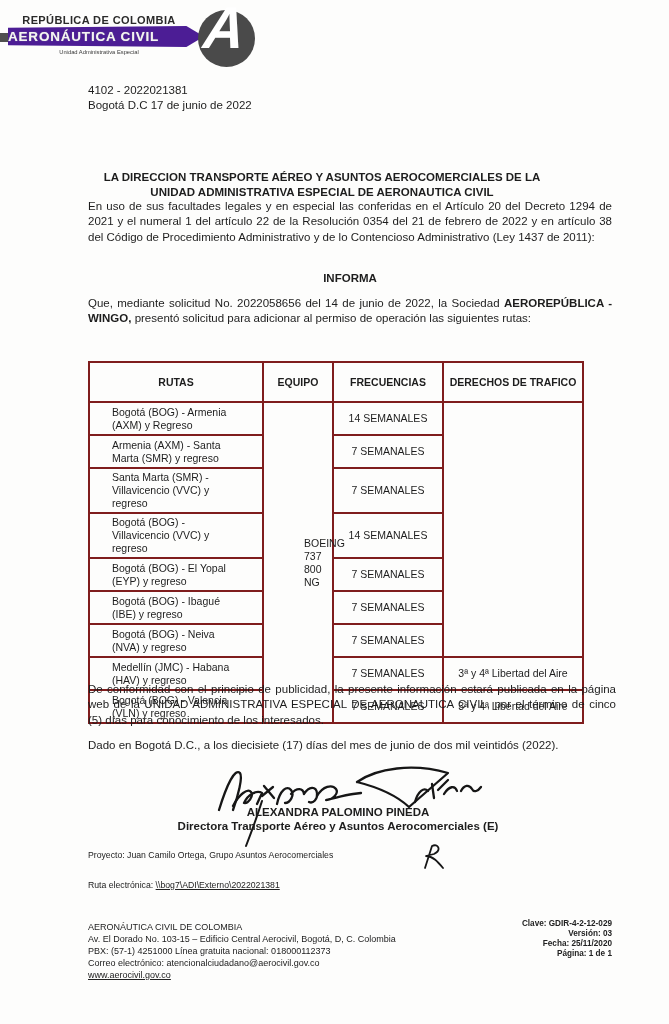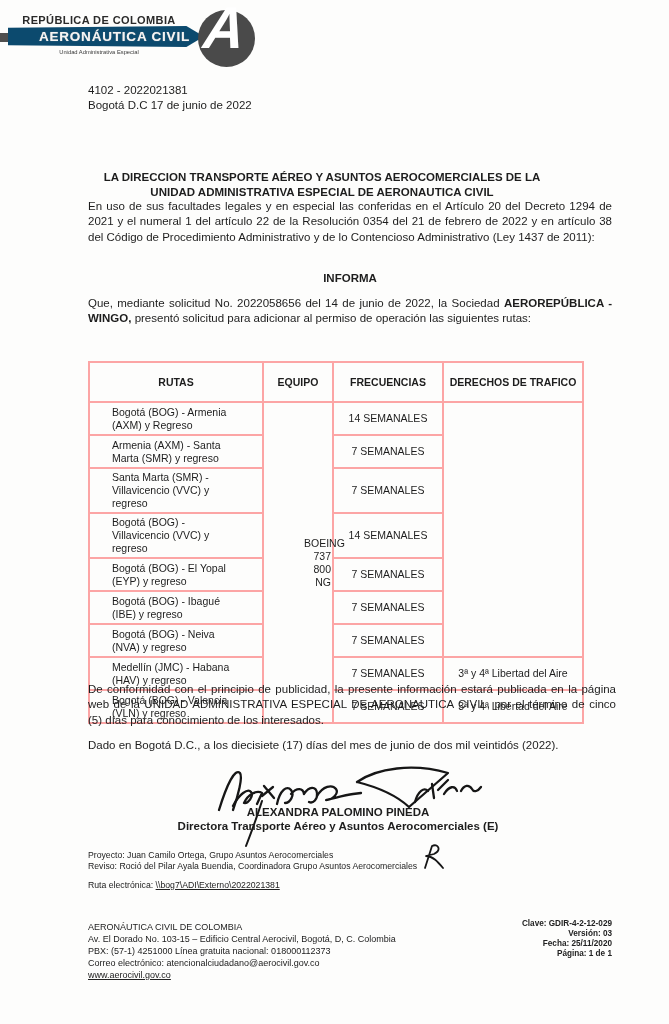--- a/index.html
+++ b/index.html
@@ -7,23 +7,23 @@
     position:relative;width:669px;height:1024px;background:#fdfdfc;
     font-family:"Liberation Sans","DejaVu Sans",sans-serif;color:#1d1d1d;
     overflow:hidden;margin:0 auto;
   }
   .abs{position:absolute;}
 
   
   .edge-mark{left:0;top:33px;width:10px;height:9px;background:#4f4f4f;}
   .republic{left:10px;top:14px;width:178px;text-align:center;
     font-size:11px;font-weight:bold;letter-spacing:.4px;color:#2a2a2a;}
-  .banner{left:8px;top:26px;width:196px;height:21px;background:#0c4a6e;
+  .banner{left:8px;top:26px;width:196px;height:21px;background:#4c1d95;
     clip-path:polygon(0 8%,91% 0,100% 50%,91% 100%,0 92%);
-    display:flex;align-items:center;justify-content:flex-end;}
+    display:flex;align-items:center;justify-content:flex-start;}
   .banner span{font-size:13.5px;font-weight:bold;color:#f4f4f4;letter-spacing:.8px;
     text-shadow:0 0 1px #9a9a9a;padding-right:14px;}
   .unidad{left:10px;top:49px;width:178px;text-align:center;
     font-size:5.8px;color:#3a3a3a;}
   .logo-circle{left:198px;top:10px;width:57px;height:57px;border-radius:50%;
     background:#4a4a4a;overflow:visible;}
   .logo-a{position:absolute;left:6px;top:-10px;color:#fff;
     font-size:56px;font-weight:bold;font-style:italic;line-height:1;
     transform:skewX(-6deg) scaleY(1.05);}
 
@@ -37,27 +37,27 @@
   .informa{left:88px;top:272px;width:524px;text-align:center;
     font-size:11.5px;font-weight:bold;}
   .p2{left:88px;top:296px;width:524px;}
   .p3{left:88px;top:682px;width:528px;}
   .p4{left:88px;top:738px;width:528px;text-align:left;}
   .bold{font-weight:bold;}
 
   
   .routes-wrap{left:88px;top:361px;}
   table.routes{border-collapse:collapse;width:494px;table-layout:fixed;}
-  table.routes th,table.routes td{border:2px solid #fca5a5;
+  table.routes th,table.routes td{border:2px solid #7f1d1d;
     font-size:10.5px;line-height:13px;vertical-align:middle;}
   table.routes th{font-weight:bold;text-align:center;height:34px;padding:2px 4px;}
   col.c-rutas{width:174px;}col.c-equipo{width:70px;}
   col.c-frec{width:110px;}col.c-der{width:140px;}
   td.route{padding:2px 22px;height:27px;text-align:left;}
-  td.equip{text-align:right;font-size:10.5px;padding-left:40px;}
+  td.equip{text-align:left;font-size:10.5px;padding-left:40px;}
   td.freq{text-align:center;}
   td.rights{text-align:center;padding:2px 5px;}
 
   
   .sig-svg{left:205px;top:760px;}
   .sig-tail{left:238px;top:797px;}
   .sig-name{left:88px;top:806px;width:500px;text-align:center;
     font-size:11.5px;font-weight:bold;}
   .sig-role{left:88px;top:820px;width:500px;text-align:center;
     font-size:11.5px;font-weight:bold;}
@@ -178,21 +178,20 @@
       <path d="M210,42 C213,31 219,27 223,31 M227,24 L229,38 M233,30 L243,20 M239,34 C244,26 250,25 252,31 M256,31 C259,25 264,24 267,29 C269,33 273,31 276,27"></path>
     </g>
   </svg>
   <svg class="abs sig-tail" width="30" height="52" viewBox="0 0 30 52">
     <path d="M24,4 C19,20 13,36 8,49" fill="none" stroke="#161616" stroke-width="2" stroke-linecap="round"></path>
   </svg>
   <div class="abs sig-name">ALEXANDRA PALOMINO PINEDA</div>
   <div class="abs sig-role">Directora Transporte Aéreo y Asuntos Aerocomerciales (E)</div>
 
   <div class="abs fn fn-proyecto">Proyecto: Juan Camilo Ortega, Grupo Asuntos Aerocomerciales</div>
-  <div class="abs fn fn-reviso">Reviso:   Roció del Pilar Ayala Buendia, Coordinadora Grupo Asuntos Aerocomerciales</div>
   <svg class="abs rubric" width="26" height="26" viewBox="0 0 26 26">
     <path d="M5,25 L12,3 C18,0 22,7 14,11 L6,13 C13,13 18,19 23,25" fill="none" stroke="#161616" stroke-width="1.8" stroke-linecap="round" stroke-linejoin="round"></path>
   </svg>
   <div class="abs fn fn-ruta"><span>Ruta electrónica: </span><span class="path">\\bog7\ADI\Externo\2022021381</span></div>
 
   <div class="abs foot-left">
     <div>AERONÁUTICA CIVIL DE COLOMBIA</div>
     <div>Av. El Dorado No. 103-15 – Edificio Central Aerocivil, Bogotá, D, C. Colombia</div>
     <div>PBX: (57-1) 4251000 Línea gratuita nacional: 018000112373</div>
     <div>Correo electrónico: atencionalciudadano@aerocivil.gov.co</div>

